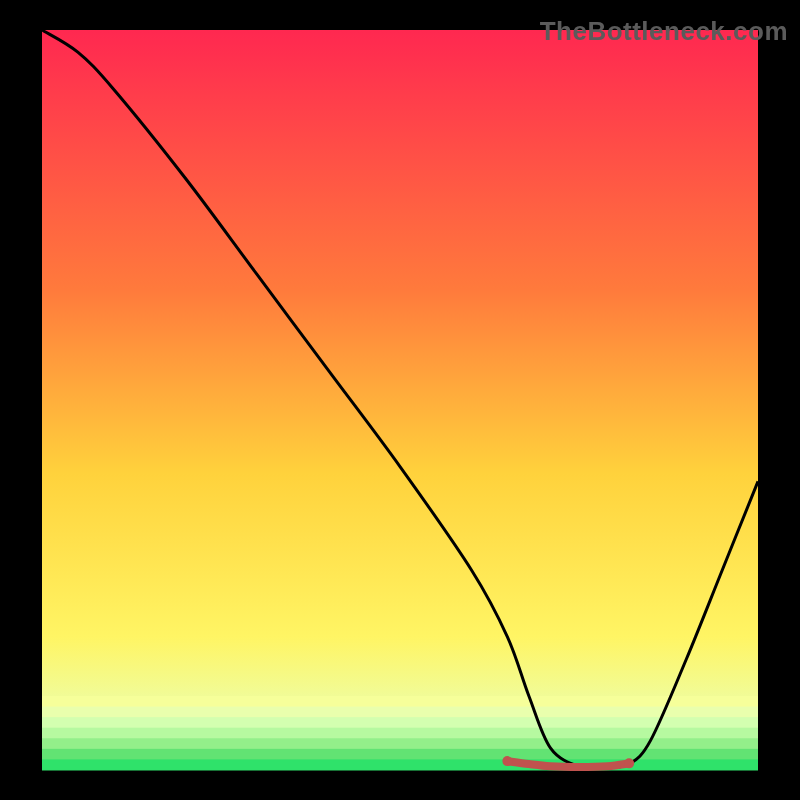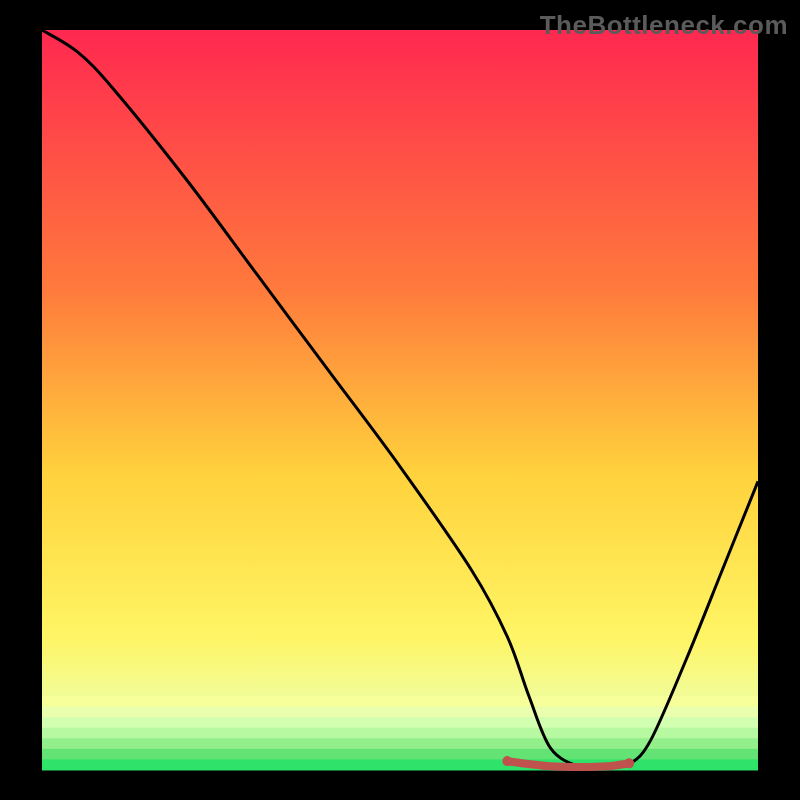--- a/index.html
+++ b/index.html
@@ -12,21 +12,21 @@
     overflow: hidden;
   }
   .frame {
     position: relative;
     width: 800px;
     height: 800px;
     background: #000;
   }
   .watermark {
     position: absolute;
-    top: 10px;
+    top: 16px;
     right: 12px;
     color: #5b5b5b;
     font-size: 26px;
     font-weight: 600;
     letter-spacing: 0.5px;
     z-index: 20;
   }
   svg {
     position: absolute;
     top: 0;

